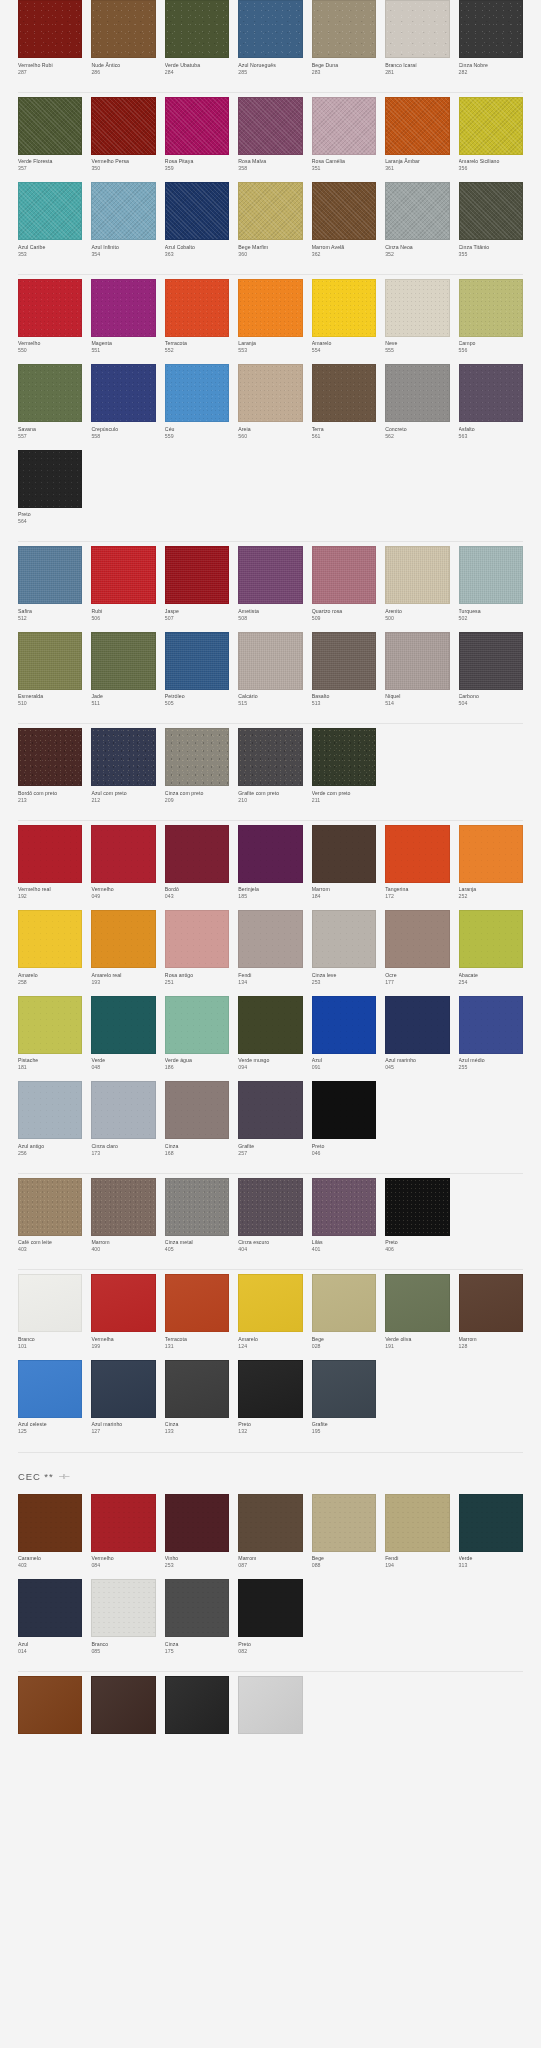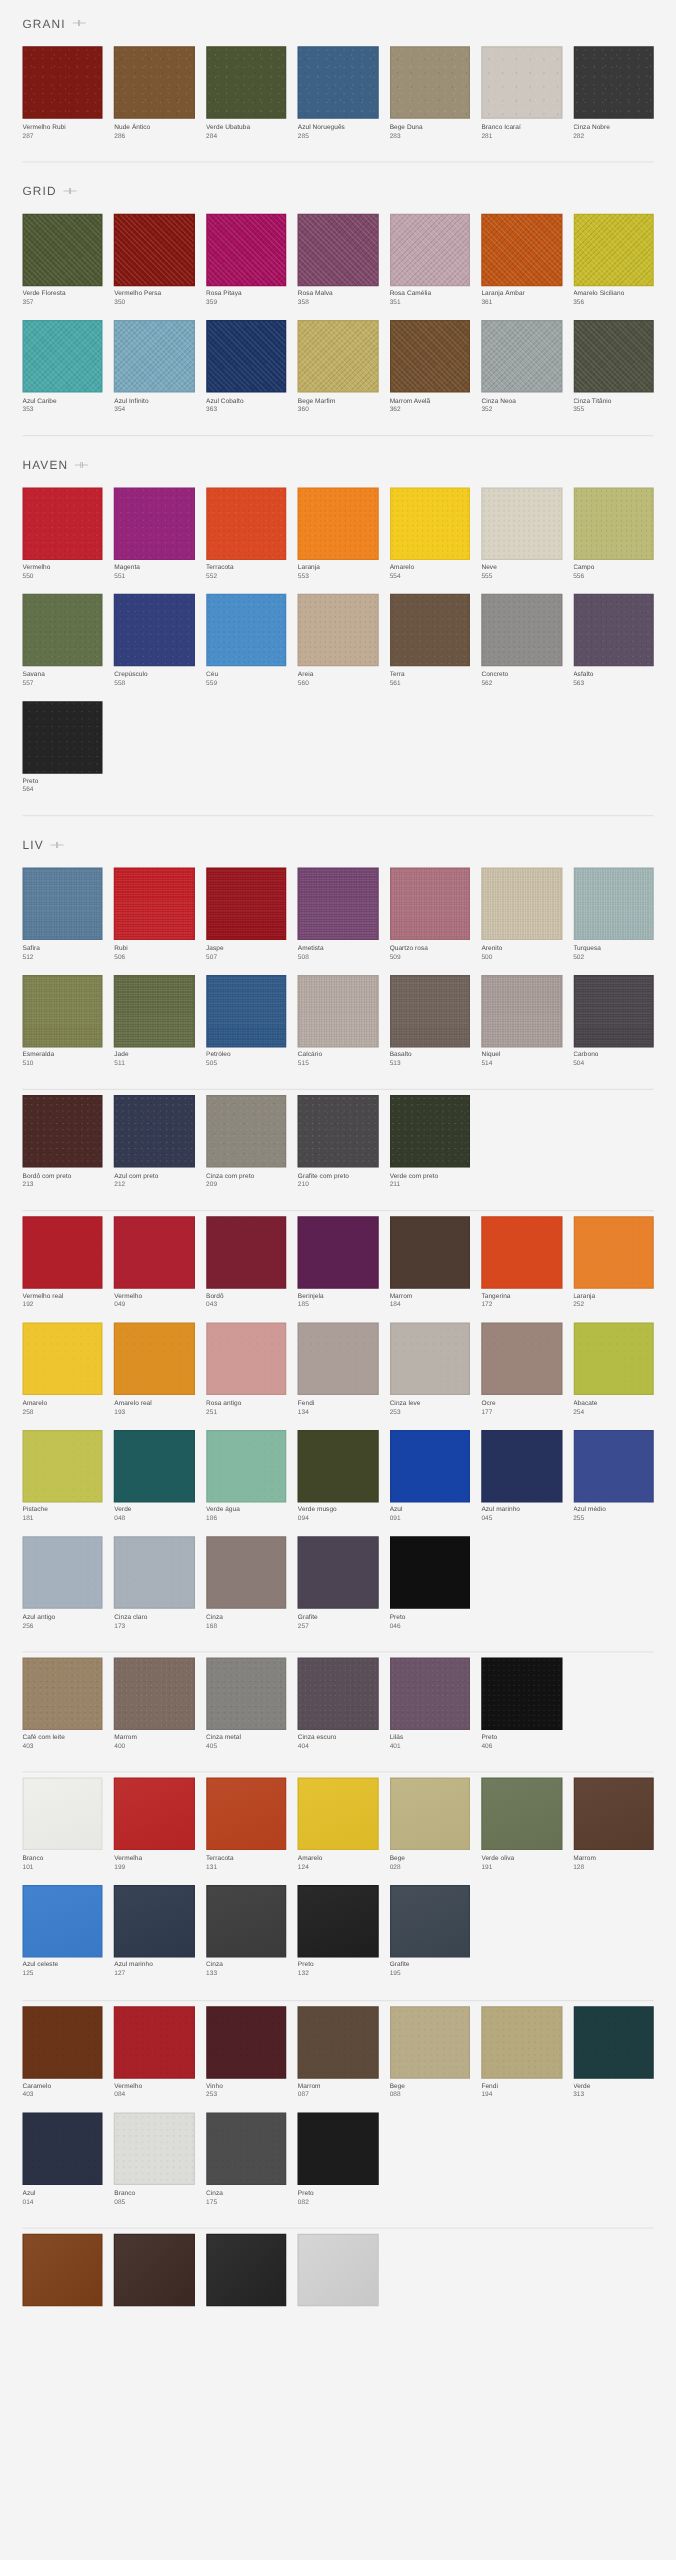--- a/index.html
+++ b/index.html
@@ -127,24 +127,20 @@
     height: 1px;
     background: #e3e3e3;
     margin: 6px 0 0 0;
   }
 </style>
 </head>
 <body>
 
 <div class="page">
     <div class="section">
-      <div class="section-header">
-        <span class="section-title">GRANI</span>
-        <span class="collapse-icon">⊣⊢</span>
-      </div>
       <div class="swatch-grid">
         <div class="swatch-cell">
           <div class="swatch-chip tex-grani" style="background: rgb(125, 26, 20);"></div>
           <div class="swatch-name">Vermelho Rubi</div>
           <div class="swatch-code">287</div>
         </div>
         <div class="swatch-cell">
           <div class="swatch-chip tex-grani" style="background: rgb(123, 86, 51);"></div>
           <div class="swatch-name">Nude Ãntico</div>
           <div class="swatch-code">286</div>
@@ -171,24 +167,20 @@
         </div>
         <div class="swatch-cell">
           <div class="swatch-chip tex-grani" style="background: rgb(57, 57, 57);"></div>
           <div class="swatch-name">Cinza Nobre</div>
           <div class="swatch-code">282</div>
         </div>
       </div>
       <div class="divider"></div>
     </div>
     <div class="section">
-      <div class="section-header">
-        <span class="section-title">GRID</span>
-        <span class="collapse-icon">⊣⊢</span>
-      </div>
       <div class="swatch-grid">
         <div class="swatch-cell">
           <div class="swatch-chip tex-grid" style="background: rgb(77, 88, 51);"></div>
           <div class="swatch-name">Verde Floresta</div>
           <div class="swatch-code">357</div>
         </div>
         <div class="swatch-cell">
           <div class="swatch-chip tex-grid" style="background: rgb(132, 23, 15);"></div>
           <div class="swatch-name">Vermelho Persa</div>
           <div class="swatch-code">350</div>
@@ -250,24 +242,20 @@
         </div>
         <div class="swatch-cell">
           <div class="swatch-chip tex-grid" style="background: rgb(78, 80, 64);"></div>
           <div class="swatch-name">Cinza Titânio</div>
           <div class="swatch-code">355</div>
         </div>
       </div>
       <div class="divider"></div>
     </div>
     <div class="section">
-      <div class="section-header">
-        <span class="section-title">HAVEN</span>
-        <span class="collapse-icon">⊣⊢</span>
-      </div>
       <div class="swatch-grid">
         <div class="swatch-cell">
           <div class="swatch-chip tex-haven" style="background: rgb(192, 34, 47);"></div>
           <div class="swatch-name">Vermelho</div>
           <div class="swatch-code">550</div>
         </div>
         <div class="swatch-cell">
           <div class="swatch-chip tex-haven" style="background: rgb(150, 38, 123);"></div>
           <div class="swatch-name">Magenta</div>
           <div class="swatch-code">551</div>
@@ -334,24 +322,20 @@
         </div>
         <div class="swatch-cell">
           <div class="swatch-chip tex-haven" style="background: rgb(37, 37, 37);"></div>
           <div class="swatch-name">Preto</div>
           <div class="swatch-code">564</div>
         </div>
       </div>
       <div class="divider"></div>
     </div>
     <div class="section">
-      <div class="section-header">
-        <span class="section-title">LIV</span>
-        <span class="collapse-icon">⊣⊢</span>
-      </div>
       <div class="swatch-grid">
         <div class="swatch-cell">
           <div class="swatch-chip tex-liv" style="background: rgb(88, 124, 154);"></div>
           <div class="swatch-name">Safira</div>
           <div class="swatch-code">512</div>
         </div>
         <div class="swatch-cell">
           <div class="swatch-chip tex-liv" style="background: rgb(196, 31, 38);"></div>
           <div class="swatch-name">Rubi</div>
           <div class="swatch-code">506</div>
@@ -678,20 +662,24 @@
         </div>
         <div class="swatch-cell">
           <div class="swatch-chip tex-vinil" style="background: rgb(60, 70, 80);"></div>
           <div class="swatch-name">Grafite</div>
           <div class="swatch-code">195</div>
         </div>
       </div>
       <div class="divider"></div>
     </div>
     <div class="section">
+      <div class="section-header">
+        <span class="section-title">CEC **</span>
+        <span class="collapse-icon">⊣⊢</span>
+      </div>
       <div class="swatch-grid">
         <div class="swatch-cell">
           <div class="swatch-chip tex-cec" style="background: rgb(106, 52, 24);"></div>
           <div class="swatch-name">Caramelo</div>
           <div class="swatch-code">403</div>
         </div>
         <div class="swatch-cell">
           <div class="swatch-chip tex-cec" style="background: rgb(168, 32, 40);"></div>
           <div class="swatch-name">Vermelho</div>
           <div class="swatch-code">084</div>

